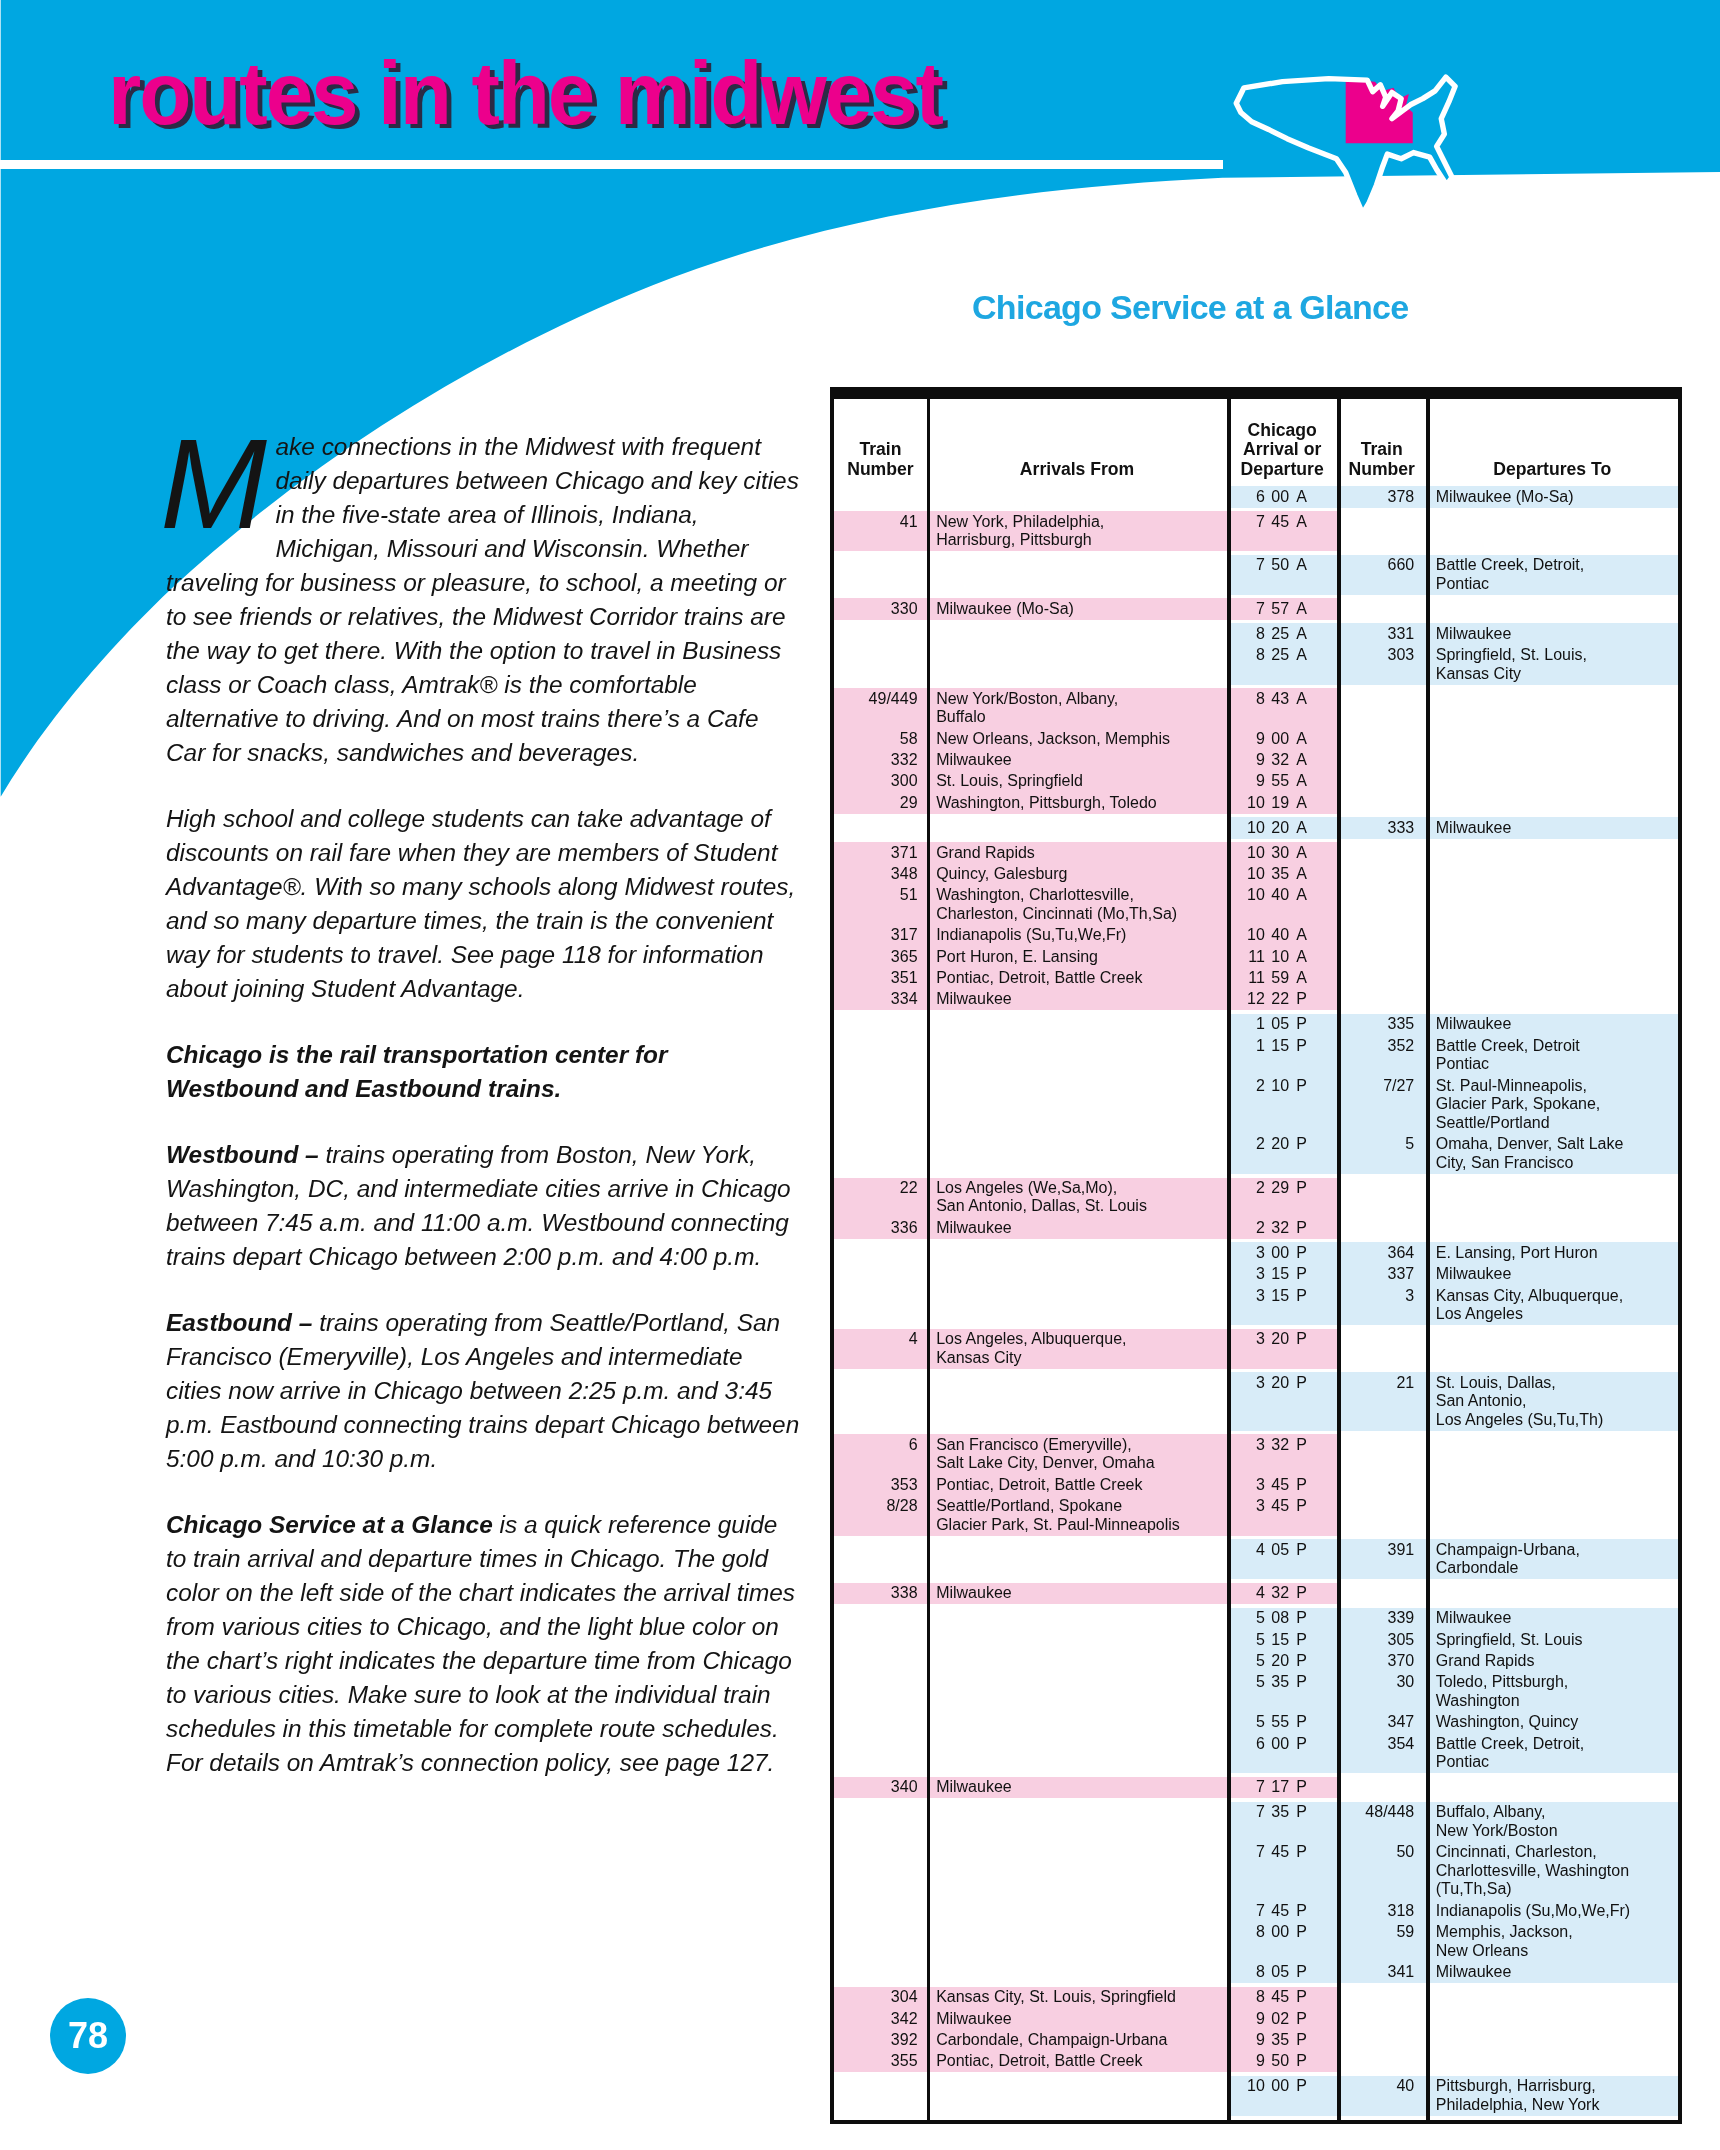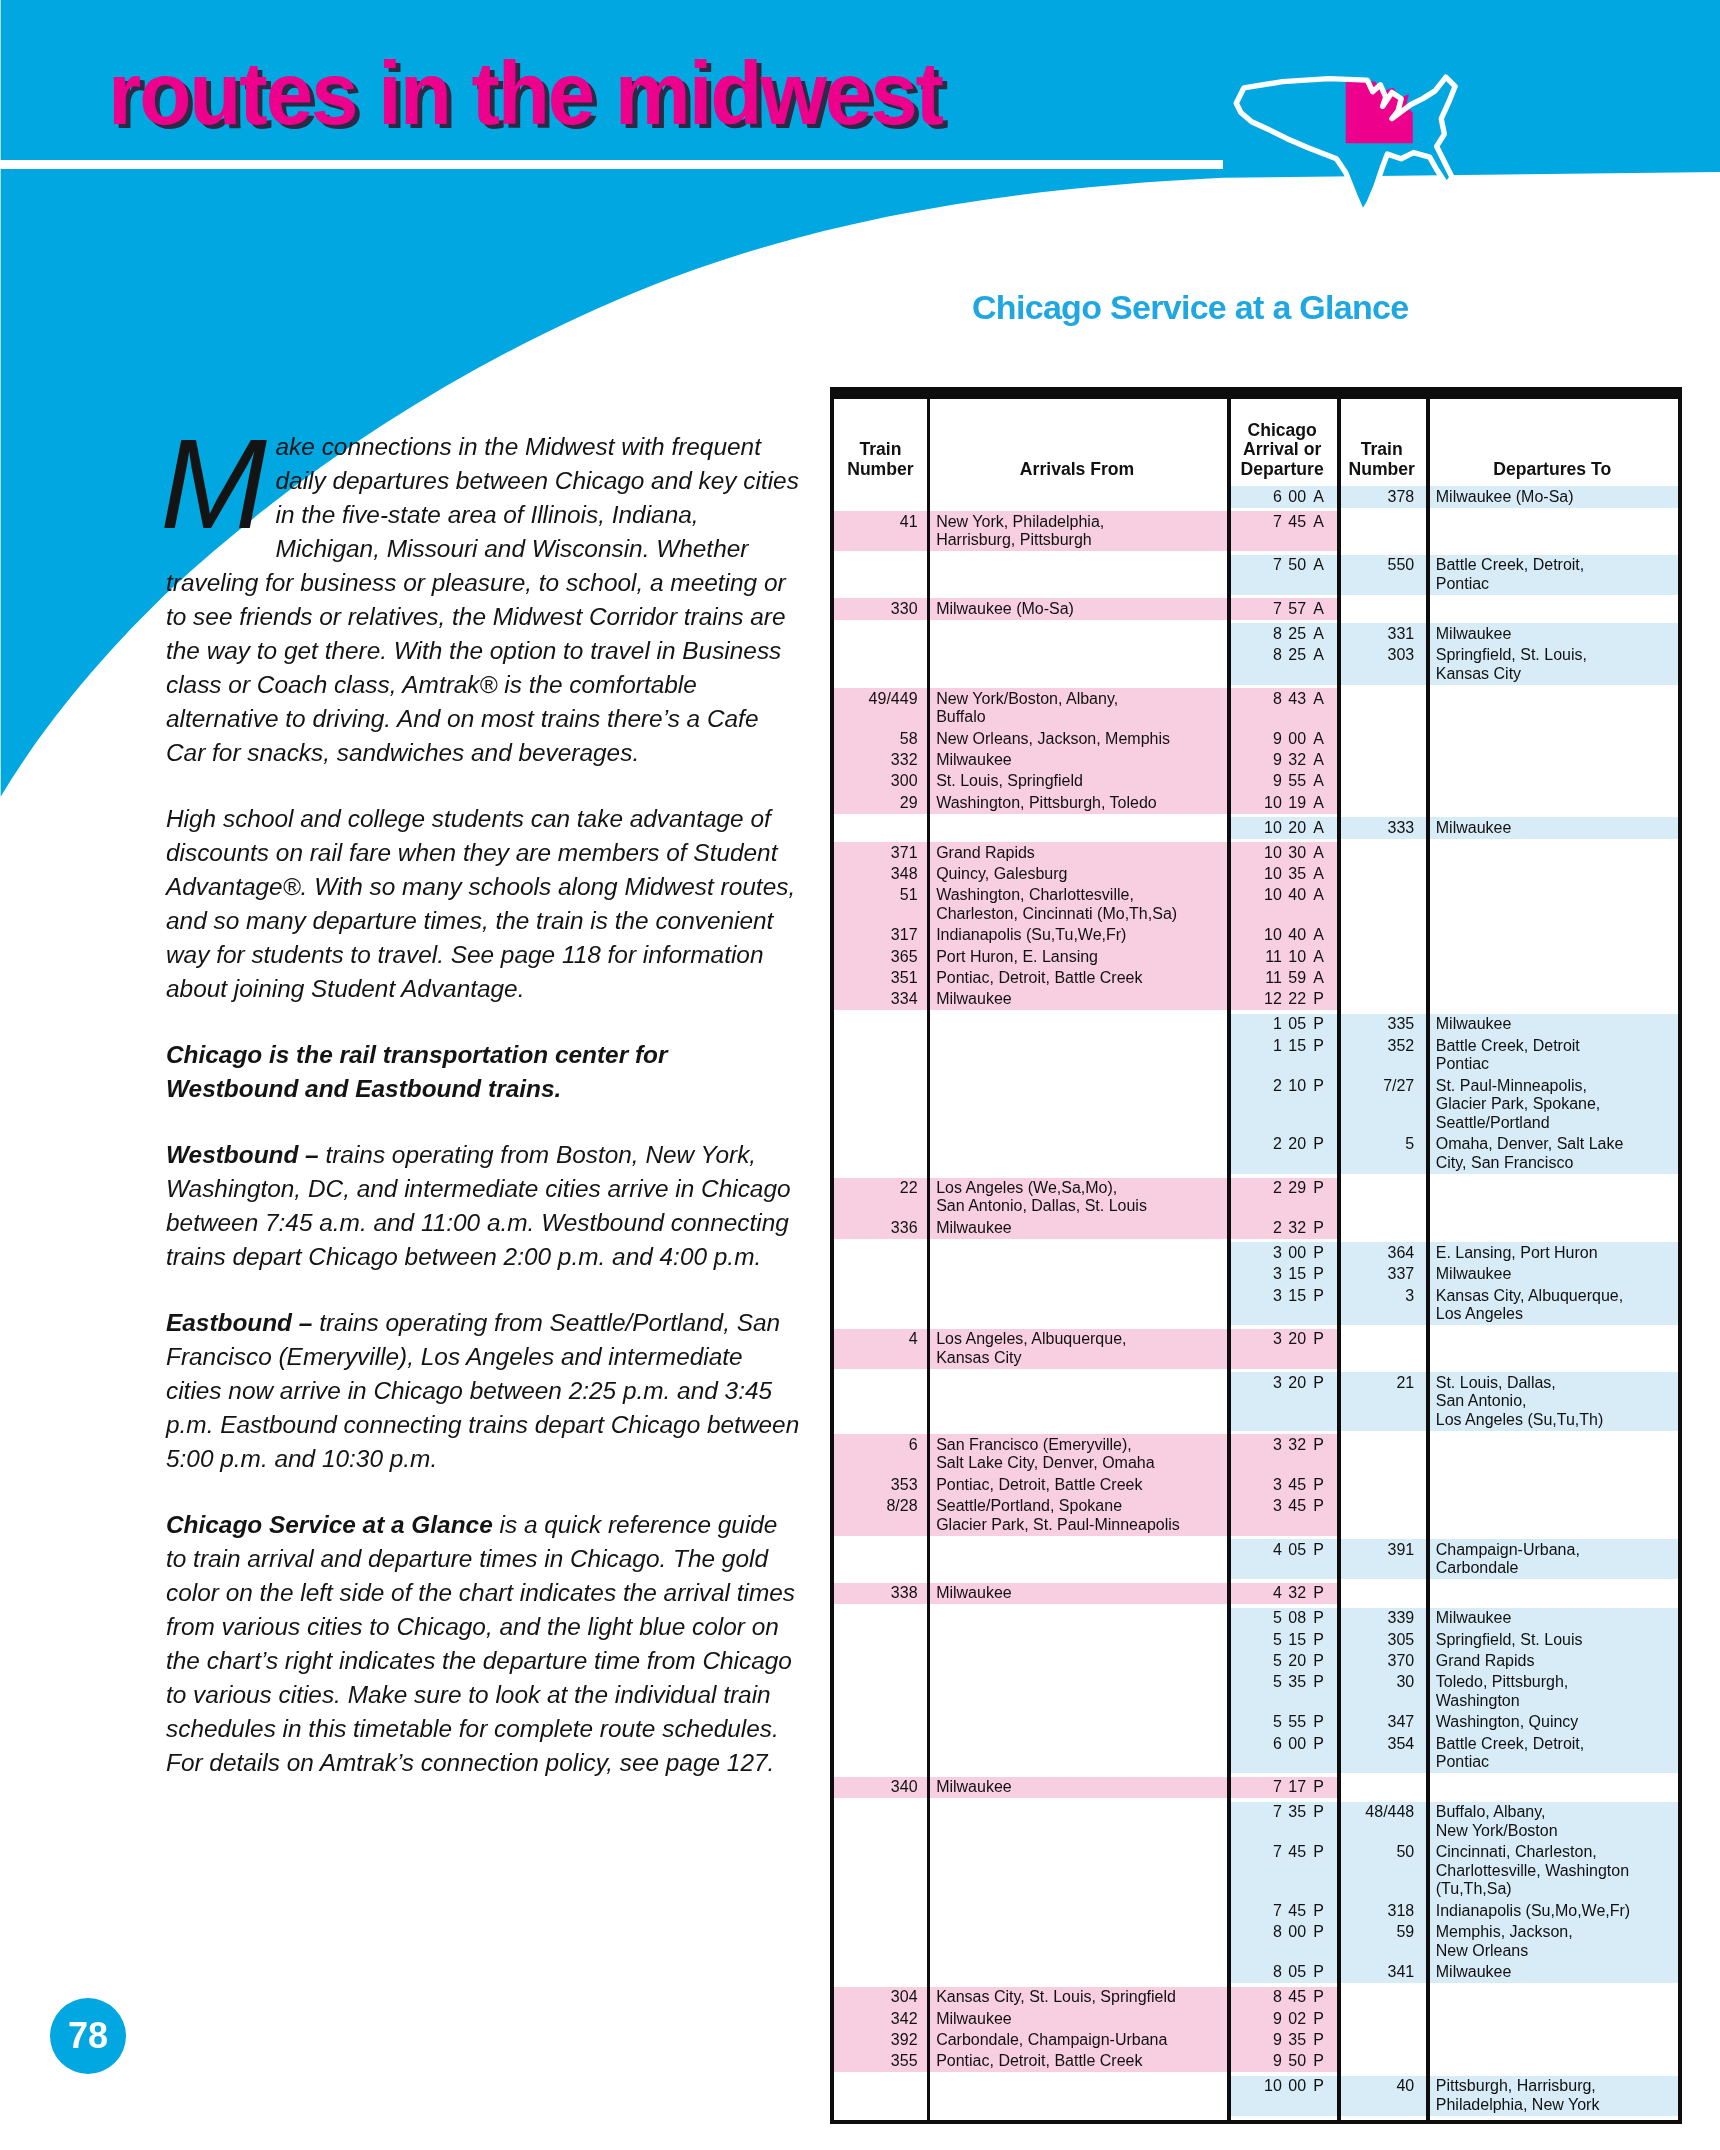--- a/index.html
+++ b/index.html
@@ -53,21 +53,21 @@
   .vrule.v4{left:70.2%;}
   .trow{display:grid;grid-template-columns:11% 35.6% 13% 10.6% 29.8%;}
   .thead{min-height:80px;align-items:end;padding-bottom:3.6px;
     font-weight:bold;font-size:17.6px;line-height:19.4px;text-align:center;white-space:pre-line;}
   .thead .hc{padding:0 2.9px;}
   .band{margin-top:3.6px;}
   .band .trow{font-size:16px;line-height:18.6px;}
   .cell{padding:1.4px 0;white-space:pre-line;}
   .c-arrtrain{text-align:right;padding-right:9.3px;}
   .c-arrfrom{padding-left:9.3px;padding-right:9px;}
-  .c-time{padding-left:33px;white-space:nowrap;}
+  .c-time{padding-left:16px;white-space:nowrap;}
   .c-deptrain{text-align:right;padding-right:12.2px;}
   .c-depto{padding-left:9.3px;padding-right:2.9px;}
   .band.arrival .c-arrtrain,.band.arrival .c-arrfrom,.band.arrival .c-time{background:#f8cfe1;}
   .band.departure .c-time,.band.departure .c-deptrain,.band.departure .c-depto{background:#d8ecf8;}
   .th{display:inline-block;min-width:21.5px;text-align:right;}
   .tm{display:inline-block;margin-left:6.5px;}
   .tap{display:inline-block;margin-left:7.2px;}
 </style>
 </head>
 <body>
@@ -129,21 +129,21 @@
           <div class="cell c-time"><span class="th">7</span><span class="tm">45</span><span class="tap">A</span></div>
           <div class="cell c-deptrain"></div>
           <div class="cell c-depto"></div>
         </div>
       </div>
       <div class="band departure">
         <div class="trow">
           <div class="cell c-arrtrain"></div>
           <div class="cell c-arrfrom"></div>
           <div class="cell c-time"><span class="th">7</span><span class="tm">50</span><span class="tap">A</span></div>
-          <div class="cell c-deptrain">550</div>
+          <div class="cell c-deptrain">660</div>
           <div class="cell c-depto">Battle Creek, Detroit,
 Pontiac</div>
         </div>
       </div>
       <div class="band arrival">
         <div class="trow">
           <div class="cell c-arrtrain">330</div>
           <div class="cell c-arrfrom">Milwaukee (Mo-Sa)</div>
           <div class="cell c-time"><span class="th">7</span><span class="tm">57</span><span class="tap">A</span></div>
           <div class="cell c-deptrain"></div>

